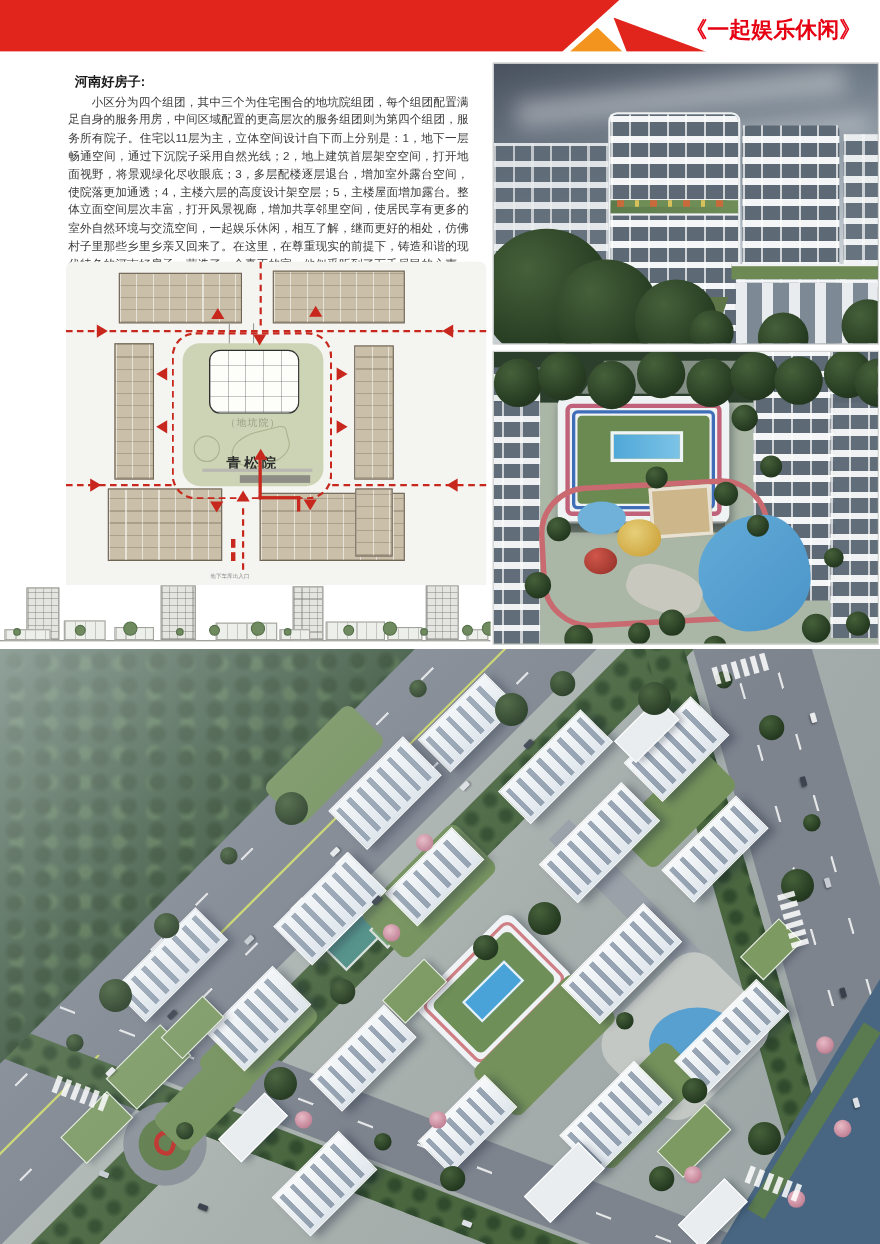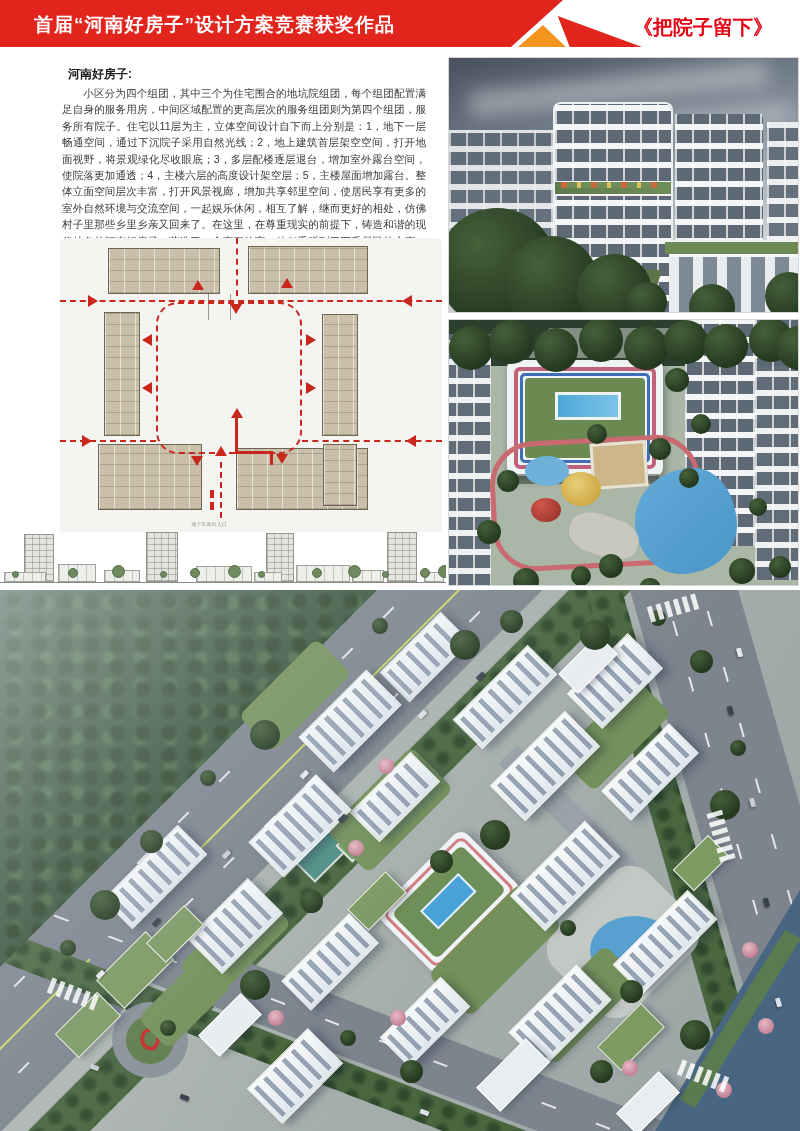--- a/index.html
+++ b/index.html
@@ -92,40 +92,48 @@
 </style>
 </head>
 <body>
 
 <div class="page">
 
   <header class="banner">
     <div class="banner-red"></div>
     <div class="tri tri-red"></div>
     <div class="tri tri-orange"></div>
-    <h1 class="title-left">首届“河南好房子”设计方案竞赛获奖作品</h1>
-    <h2 class="title-right">《把院子留下》</h2>
+    <h2 class="title-right">《一起娱乐休闲》</h2>
   </header>
 
   <div class="concept-h">河南好房子:</div>
   <p class="concept-b">小区分为四个组团，其中三个为住宅围合的地坑院组团，每个组团配置满足自身的服务用房，中间区域配置的更高层次的服务组团则为第四个组团，服务所有院子。住宅以11层为主，立体空间设计自下而上分别是：1，地下一层畅通空间，通过下沉院子采用自然光线；2，地上建筑首层架空空间，打开地面视野，将景观绿化尽收眼底；3，多层配楼逐层退台，增加室外露台空间，使院落更加通透；4，主楼六层的高度设计架空层；5，主楼屋面增加露台。整体立面空间层次丰富，打开风景视廊，增加共享邻里空间，使居民享有更多的室外自然环境与交流空间，一起娱乐休闲，相互了解，继而更好的相处，仿佛村子里那些乡里乡亲又回来了。在这里，在尊重现实的前提下，铸造和谐的现代特色的河南好房子，营造了一个真正的家，他似乎听到了万千居民的心声：请把院子留下！</p>
 
   <div class="plan">
 
     <div class="bld" style="left:48px;top:10px;width:112px;height:46px"></div>
     <div class="bld" style="left:188px;top:8px;width:120px;height:48px"></div>
     <div class="bld" style="left:44px;top:74px;width:36px;height:124px"></div>
     <div class="bld" style="left:262px;top:76px;width:36px;height:122px"></div>
     <div class="bld" style="left:38px;top:206px;width:104px;height:66px"></div>
     <div class="bld" style="left:176px;top:210px;width:132px;height:62px"></div>
     <div class="bld" style="left:263px;top:206px;width:34px;height:62px"></div>
 
     <div class="abs" style="left:148px;top:56px;width:1px;height:26px;background:#9a9a94"></div>
     <div class="abs" style="left:170px;top:56px;width:1px;height:26px;background:#9a9a94"></div>
 
+    <div class="green-blk">
+      <div class="wplan"></div>
+      <div class="pit-label">（地坑院）</div>
+      <div class="leafc" style="left:10px;top:84px;width:24px;height:24px;border-radius:50%"></div>
+      <div class="leafc" style="left:44px;top:80px;width:54px;height:32px;border-radius:50% 12% 50% 50%;transform:rotate(-14deg)"></div>
+      <div class="court-label">青松院</div>
+      <div class="abs" style="left:52px;top:120px;width:64px;height:7px;background:#8d8d85"></div>
+      <div class="abs" style="left:18px;top:114px;width:100px;height:3px;background:#b9b9b1"></div>
+    </div>
 
     <div class="dash-h" style="left:0;top:62px;width:382px"></div>
     <div class="ar ar-r" style="left:28px;top:57px"></div>
     <div class="ar ar-l" style="left:342px;top:57px"></div>
     <div class="dash-h" style="left:0;top:202px;width:96px"></div>
     <div class="dash-h" style="left:242px;top:202px;width:140px"></div>
     <div class="ar ar-r" style="left:22px;top:197px"></div>
     <div class="ar ar-l" style="left:346px;top:197px"></div>
     <div class="dash-v" style="left:176px;top:0;height:58px"></div>
     <div class="ar ar-d" style="left:170px;top:66px"></div>

